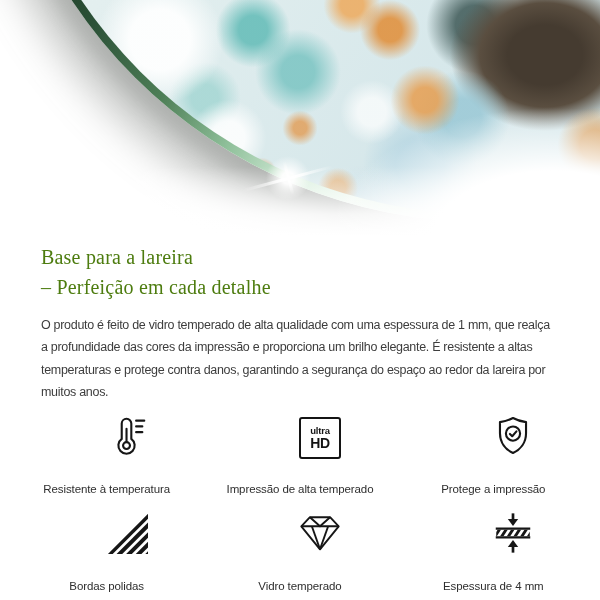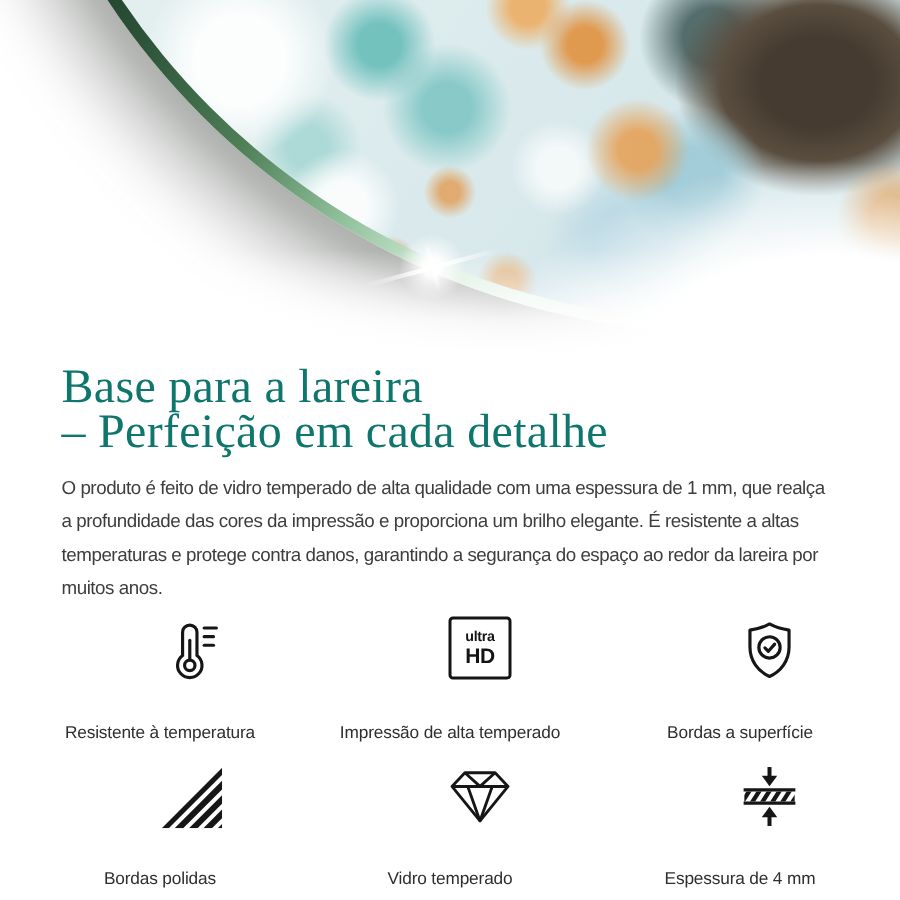--- a/index.html
+++ b/index.html
@@ -81,23 +81,23 @@
     background: linear-gradient(180deg, rgba(255,255,255,0), #fff 45%, #fff 55%, rgba(255,255,255,0));
     transform: rotate(-15deg);
   }
 
   
   .content { padding: 4px 30px 0 41px; }
   .title {
     margin: 0 0 12px 0;
     font-family: "Liberation Serif", serif;
     font-weight: 400;
-    font-size: 32px;
+    font-size: 20px;
     line-height: 30px;
-    color: #0f766e;
+    color: #4d7c0f;
     white-space: pre-line;
     letter-spacing: 0.2px;
   }
   .desc {
     margin: 0;
     font-size: 12.5px;
     letter-spacing: -0.3px;
     line-height: 22.4px;
     color: #3d3d3d;
     white-space: pre-line;
@@ -105,21 +105,21 @@
 
   
   .features {
     margin-top: 7px;
     padding: 0 10px;
     display: grid;
     grid-template-columns: repeat(3, 1fr);
     row-gap: 13px;
   }
   .feature { display: flex; flex-direction: column; align-items: center; }
-  .ficon { height: 48px; display: flex; align-items: flex-start; justify-content: center; padding-left: 40px; }
+  .ficon { height: 48px; display: flex; align-items: flex-end; justify-content: center; padding-left: 40px; }
   .flabel {
     margin-top: 24px;
     font-size: 11.5px;
     color: #2e2e2e;
     text-align: center;
     letter-spacing: -0.1px;
   }
   .uhd {
     width: 38px; height: 38px;
     border: 2.5px solid #141414; border-radius: 3px;
@@ -178,21 +178,21 @@
     </div>
 
     <div class="feature">
       <div class="ficon">
         <svg viewBox="0 0 48 48" width="46" height="46" fill="none" stroke="#161616" stroke-width="2.2" stroke-linecap="round" stroke-linejoin="round">
           <path d="M24,5.2 C27.8,7.3 32.6,8.8 37.6,9.5 L37.6,21.2 C37.6,30.9 31.8,38.2 24,41.7 C16.2,38.2 10.4,30.9 10.4,21.2 L10.4,9.5 C15.4,8.8 20.2,7.3 24,5.2 Z"></path>
           <circle cx="24" cy="21.5" r="7.4"></circle>
           <path d="M20.8,21.8 L23.2,24.2 L27.6,19.2"></path>
         </svg>
       </div>
-      <div class="flabel">Bordas a superfície</div>
+      <div class="flabel">Protege a impressão</div>
     </div>
 
     <div class="feature">
       <div class="ficon">
         <svg viewBox="0 0 48 48" width="46" height="46">
           <defs>
               <clipPath id="triClip">
                 <polygon points="4,46 46,4 46,46"></polygon>
               </clipPath>
             </defs>

